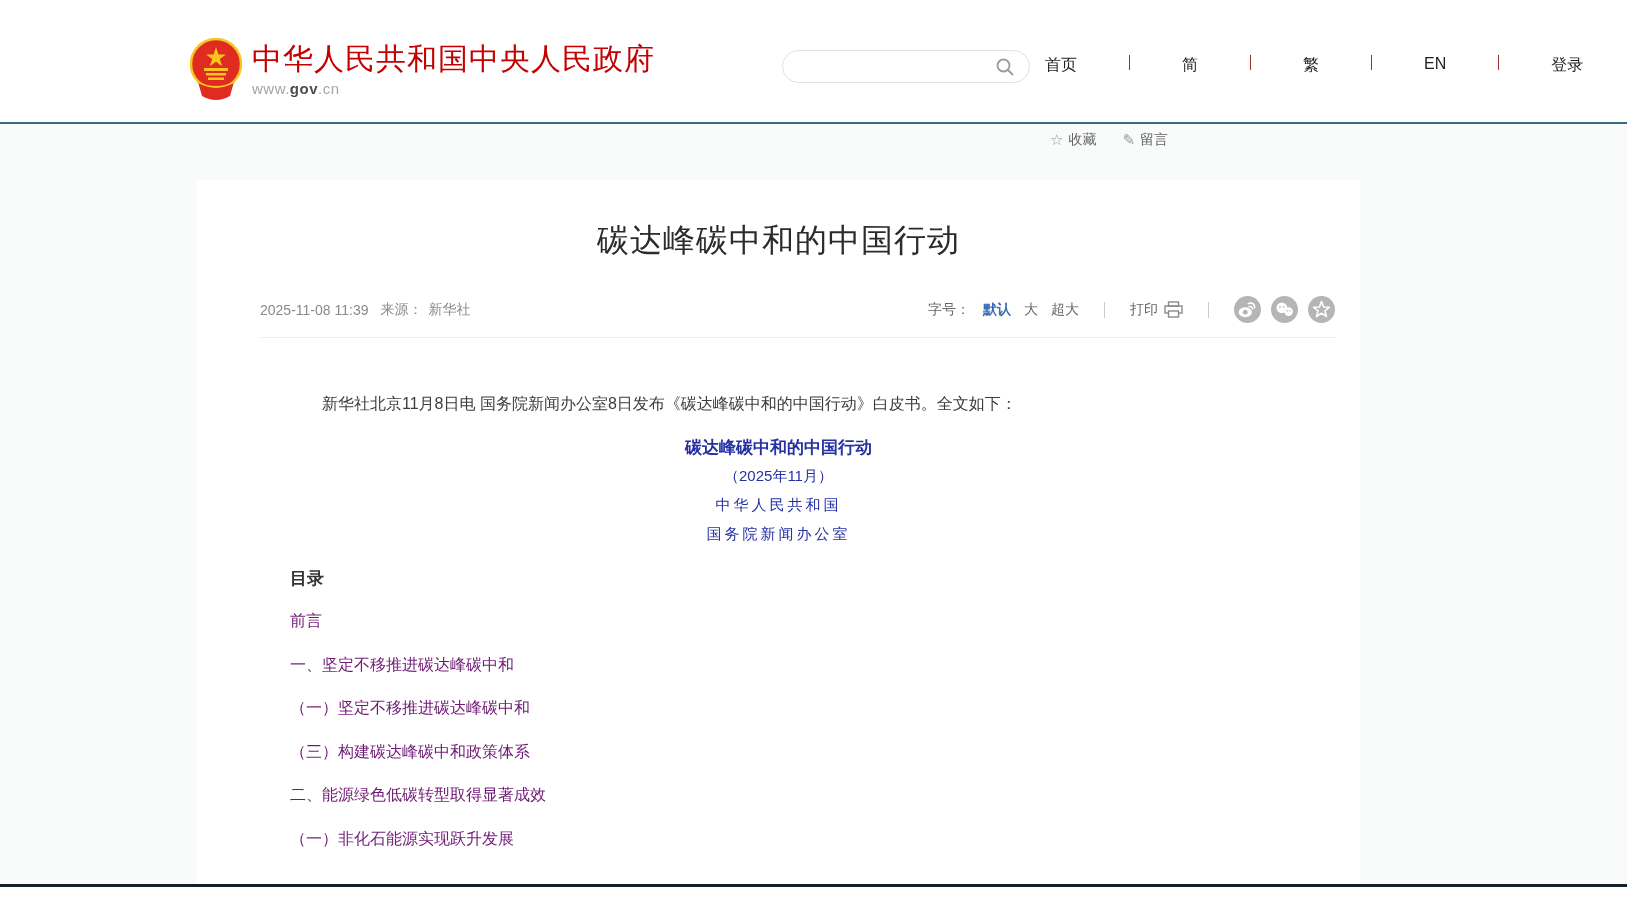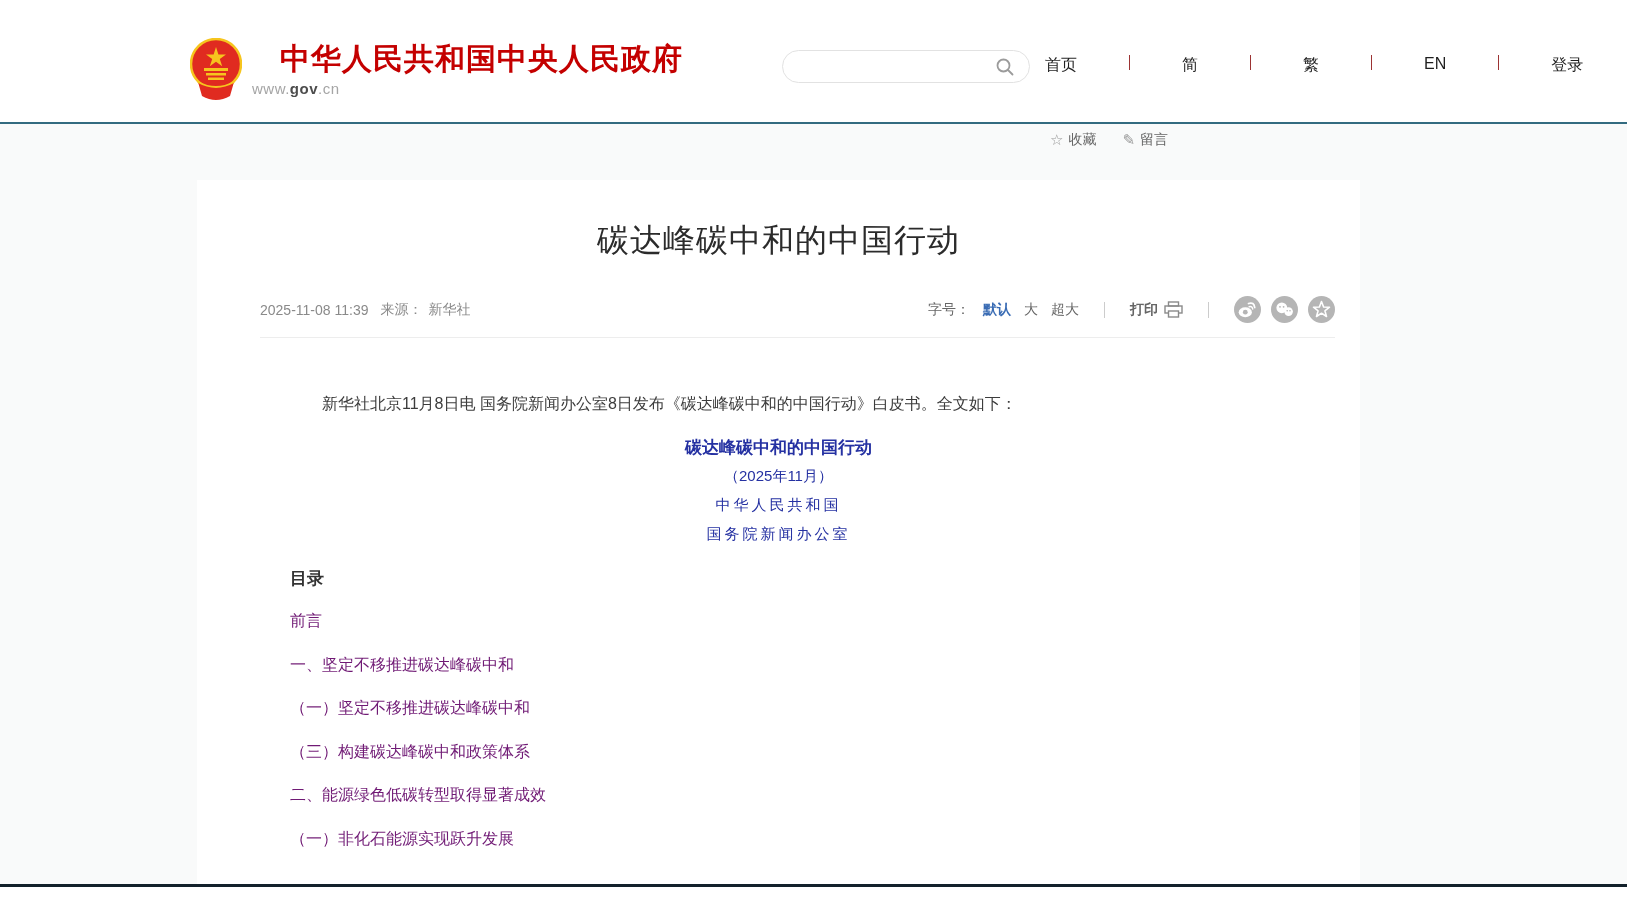--- a/index.html
+++ b/index.html
@@ -5,21 +5,21 @@
   * { margin:0; padding:0; box-sizing:border-box; }
   html,body { width:1627px; height:915px; background:#fff; }
   body { font-family:"Liberation Sans","DejaVu Sans",sans-serif; color:#333; }
   .stage { position:relative; width:1627px; height:915px; overflow:hidden; background:#fff; }
 
   
   .header { position:absolute; top:0; left:0; width:1627px; height:122px; background:#fff; z-index:3; }
   .teal-line { position:absolute; top:122px; left:0; width:1627px; height:2px; background:#336b80; z-index:3; }
   .logo { position:absolute; left:190px; top:38px; width:52px; height:66px; }
   .site-block { position:absolute; left:252px; top:42px; }
-  .site-title { font-size:30px; font-weight:bold; color:#c40000; letter-spacing:1px; line-height:34px;margin-left:28px; }
+  .site-title { font-size:30px; font-weight:normal; color:#c40000; letter-spacing:1px; line-height:34px; }
   .site-url { margin-top:4px; font-size:15px; color:#a5a5a5; letter-spacing:.5px; }
   .site-url .gov { color:#4d4d4d; font-weight:bold; }
   .search-box { position:absolute; left:782px; top:50px; width:248px; height:33px; border:1px solid #e2e2e2; border-radius:17px; background:#fff; display:flex; align-items:center; }
   .search-input { flex:1; height:100%; border:none; outline:none; background:transparent; padding:0 8px 0 16px; font-size:14px; color:#333; }
   .search-btn { width:34px; height:33px; border:none; background:transparent; cursor:pointer; display:flex; align-items:center; justify-content:flex-start; }
   .top-nav { position:absolute; left:1045px; top:55px; display:flex; align-items:flex-start; font-size:16px; color:#1f1f1f; white-space:nowrap;gap:40px; }
   .top-nav a { color:#1f1f1f; text-decoration:none; cursor:pointer; }
   .nav-sep { display:inline-block; width:1px; height:15px; background:#9c3333; margin:0 12px; }
 
   
@@ -34,21 +34,21 @@
   
   .card { position:absolute; left:197px; top:180px; width:1163px; height:704px; background:#fff; z-index:2; overflow:hidden; }
   .article-title { padding-top:42px; text-align:center; font-size:32px; line-height:36px; color:#2b2b2b; font-weight:500; letter-spacing:1px; }
   .meta-row { margin:38px 25px 0 63px; padding-bottom:14px; border-bottom:1px solid #ededed; display:flex; justify-content:space-between; align-items:center; font-size:14px; }
   .meta-left { display:flex; align-items:center; gap:12px; color:#8a8a8a; }
   .meta-left .src { display:flex; gap:6px; }
   .meta-right { display:flex; align-items:center; gap:13px; color:#666;margin-left:44px; }
   .fs-default { color:#3a6cb4; font-weight:bold; cursor:pointer; }
   .fs-opt { color:#666; cursor:pointer; }
   .meta-sep { display:inline-block; width:1px; height:16px; background:#ccc; margin:0 12px; }
-  .print-wrap { display:flex; align-items:center; gap:6px; cursor:pointer; color:#666;font-weight:bold; }
+  .print-wrap { display:flex; align-items:center; gap:6px; cursor:pointer; color:#666; }
   .share-icons { display:flex; align-items:center; gap:10px; }
   .share-icons svg { display:block; cursor:pointer; }
 
   .body-content { margin:0 93px; }
   .lead { margin-top:54px; font-size:16px; line-height:24px; color:#3c3c3c; text-indent:2em; }
   .doc-head { text-align:center; color:#2531a2; }
   .doc-title { margin-top:22px; font-size:17px; line-height:20px; font-weight:bold; }
   .doc-date { margin-top:9px; font-size:15px; line-height:18px; }
   .doc-org { margin-top:11px; font-size:15px; line-height:18px; font-family:"Liberation Serif","DejaVu Serif",serif; letter-spacing:3px; }
   .toc-heading { margin-top:25px; font-size:17px; line-height:22px; font-weight:bold; color:#333; }

